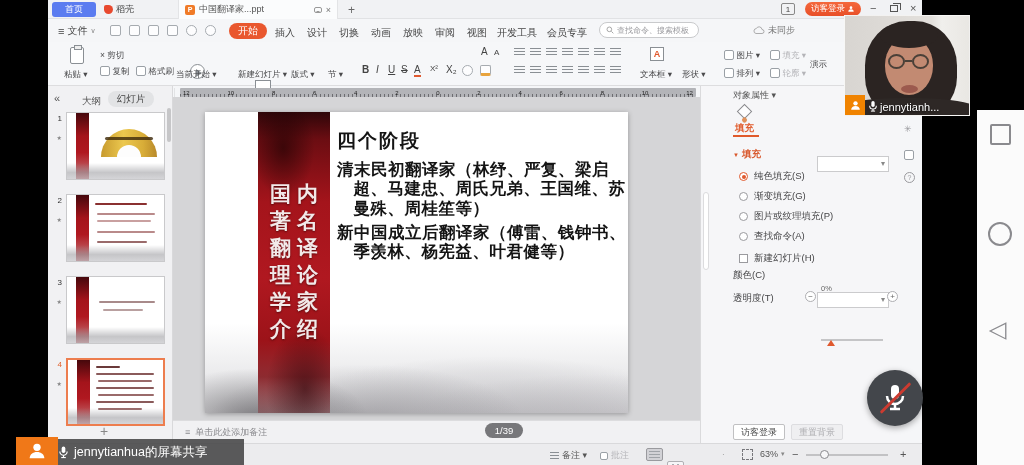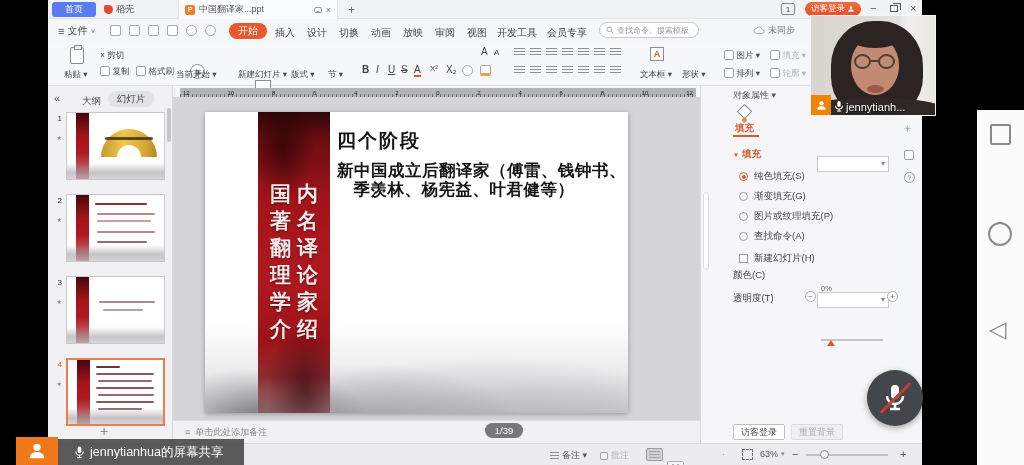--- a/index.html
+++ b/index.html
@@ -93,21 +93,21 @@
   #canvas { left:125px; top:97px; width:527px; height:323px; background:#d5d5d7; }
   #slide { left:157px; top:112px; width:423px; height:301px; background:#fff; box-shadow:0 1px 5px rgba(0,0,0,.3); }
   #banner { left:53px; top:0; width:72px; height:301px;
             background:linear-gradient(180deg,#2e0609 0%,#6b0d12 9%,#a4141b 30%,#b01820 55%,#9c1319 76%,rgba(130,18,24,.88) 88%,rgba(128,22,28,.35) 100%); }
   #banner::before { content:""; position:absolute; inset:0;
             background:radial-gradient(45px 70px at 35% 12%,rgba(15,0,0,.55),transparent 70%),
                        radial-gradient(55px 90px at 65% 92%,rgba(35,0,5,.55),transparent 70%); }
   .vrow { position:relative; display:block; text-align:center; font-family:"DejaVu Serif","Liberation Serif",serif;
           font-size:21px; font-weight:bold; color:#f2e9e9; letter-spacing:6px; line-height:27px; text-indent:6px;
           text-shadow:0 1px 2px rgba(40,0,0,.6); }
-  #slidebody { left:132px; top:16px; width:290px; font-family:Liberation Serif, serif; color:#141414; }
+  #slidebody { left:132px; top:16px; width:290px; font-family:Liberation Mono, monospace; color:#141414; }
   .sheading { font-size:19px; font-weight:bold; margin-bottom:7px; letter-spacing:2px; }
   .spara { font-size:16.5px; font-weight:600; line-height:1.17; padding-left:1em; text-indent:-1em; margin-bottom:5px; letter-spacing:0.5px; }
   #mountains { left:0; bottom:0; width:423px; height:90px;
       background:radial-gradient(160px 70px at 12% 105%,rgba(90,88,92,.7),rgba(90,88,92,0) 70%),
                  radial-gradient(220px 80px at 38% 110%,rgba(130,128,133,.6),rgba(130,128,133,0) 72%),
                  radial-gradient(300px 90px at 68% 112%,rgba(155,153,158,.55),rgba(155,153,158,0) 75%),
                  radial-gradient(260px 60px at 95% 108%,rgba(175,173,178,.5),rgba(175,173,178,0) 78%),
                  linear-gradient(180deg,rgba(200,200,204,0) 0%,rgba(190,190,195,.3) 55%,rgba(205,205,209,.5) 100%); }
   #notesbar { left:125px; top:420px; width:527px; height:23px; background:#f1f1f3; border-top:1px solid #dcdcde;
               display:flex; align-items:center; gap:5px; padding-left:12px; font-size:9px; color:#8a8a8e; }
@@ -152,39 +152,39 @@
   .view-box::after { content:""; position:absolute; inset:2px; background:repeating-linear-gradient(180deg,#8a8f94 0 1px,transparent 1px 3px); opacity:.7; }
   .view-box.grid::after { background:radial-gradient(circle at 25% 25%,#8a8f94 1.5px,transparent 1.6px),
                                     radial-gradient(circle at 75% 25%,#8a8f94 1.5px,transparent 1.6px),
                                     radial-gradient(circle at 25% 75%,#8a8f94 1.5px,transparent 1.6px),
                                     radial-gradient(circle at 75% 75%,#8a8f94 1.5px,transparent 1.6px); }
   .fit-icon { width:11px; height:11px; border:1px dashed #77777b; }
   .sb-track { height:2px; background:#c2c2c4; }
   .sb-thumb { width:9px; height:9px; border:1px solid #8a8a8e; border-radius:50%; background:#f6f6f8; }
 
   
-  #webcam { left:810px; top:15px; width:126px; height:101px; overflow:hidden; border:1px solid rgba(255,255,255,.65);
+  #webcam { left:844px; top:15px; width:126px; height:101px; overflow:hidden; border:1px solid rgba(255,255,255,.65);
             background:linear-gradient(90deg,#d8d5d1 0%,#e3e0dc 70%,#f0efec 78%,#e9e7e3 100%); z-index:50; }
   .hair { left:20px; top:5px; width:92px; height:97px; background:#2b2422; border-radius:46% 46% 42% 42%; }
   .face { left:40px; top:21px; width:48px; height:58px; background:#c28a72; border-radius:48% 48% 50% 50%; }
   .bangs { left:35px; top:7px; width:58px; height:25px; background:#2b2422; border-radius:50% 50% 55% 55%; }
   .glass { width:17px; height:15px; border:2px solid #4a4038; border-radius:50%; }
   .bridge { width:7px; height:2px; background:#4a4038; }
   .mouth { left:56px; top:69px; width:17px; height:8px; background:#9c5a4e; border-radius:50%; }
   .shoulders { left:-4px; top:82px; width:134px; height:22px; background:#2e2826; border-radius:45% 45% 0 0; }
   .cam-label { left:0; bottom:0; width:126px; height:21px; display:flex; align-items:flex-end; z-index:5; }
   .cam-avatar { width:20px; height:20px; background:#f08300; display:flex; align-items:center; justify-content:center; flex:none; }
   .cam-avatar svg { width:13px; height:13px; }
   .cam-name { color:#fff; font-size:11px; margin-left:3px; display:flex; align-items:center; gap:2px;
               text-shadow:0 1px 2px rgba(0,0,0,.8); padding-bottom:2px; }
 
   #share-avatar { left:16px; top:437px; width:42px; height:28px; background:#f07818; display:flex; align-items:center; justify-content:center; z-index:60; }
   #share-avatar svg { width:22px; height:22px; }
   #share-bar { left:58px; top:439px; width:186px; height:26px; background:rgba(68,68,70,.88); display:flex; align-items:center;
-               gap:5px; padding:0 16px; z-index:60; }
+               gap:5px; padding:0 0; z-index:60; }
   #share-bar svg { width:11px; height:15px; }
   .share-text { color:#fff; font-size:12.5px; white-space:nowrap; }
 
   #mic-circle { left:867px; top:370px; width:56px; height:56px; border-radius:50%; background:#43464b;
                 box-shadow:0 2px 6px rgba(0,0,0,.35); display:flex; align-items:center; justify-content:center; z-index:55; }
   #mic-circle svg { width:24px; height:32px; }
   .mic-slash { position:absolute; width:3px; height:42px; background:#cc3b30; border-radius:2px; transform:rotate(45deg); }
 
   
   #right-black { left:922px; top:0; width:102px; height:465px; background:#000; }
@@ -406,20 +406,21 @@
           <span class="vrow">国内</span>
           <span class="vrow">著名</span>
           <span class="vrow">翻译</span>
           <span class="vrow">理论</span>
           <span class="vrow">学家</span>
           <span class="vrow">介绍</span>
         </div>
       </div>
       <div id="slidebody" class="abs">
         <div class="sheading">四个阶段</div>
+        <div class="spara">清末民初翻译家（林纾、严复、梁启超、马建忠、周氏兄弟、王国维、苏曼殊、周桂笙等）</div>
         <div class="spara">新中国成立后翻译家（傅雷、钱钟书、季羡林、杨宪益、叶君健等）</div>
       </div>
     </div>
 
     <div id="notesbar" class="abs">
       <span>≡</span>
       <span>单击此处添加备注</span>
     </div>
     <div class="abs page-pill" style="left:437px;top:423px;width:38px;height:15px">1/39</div>
 

